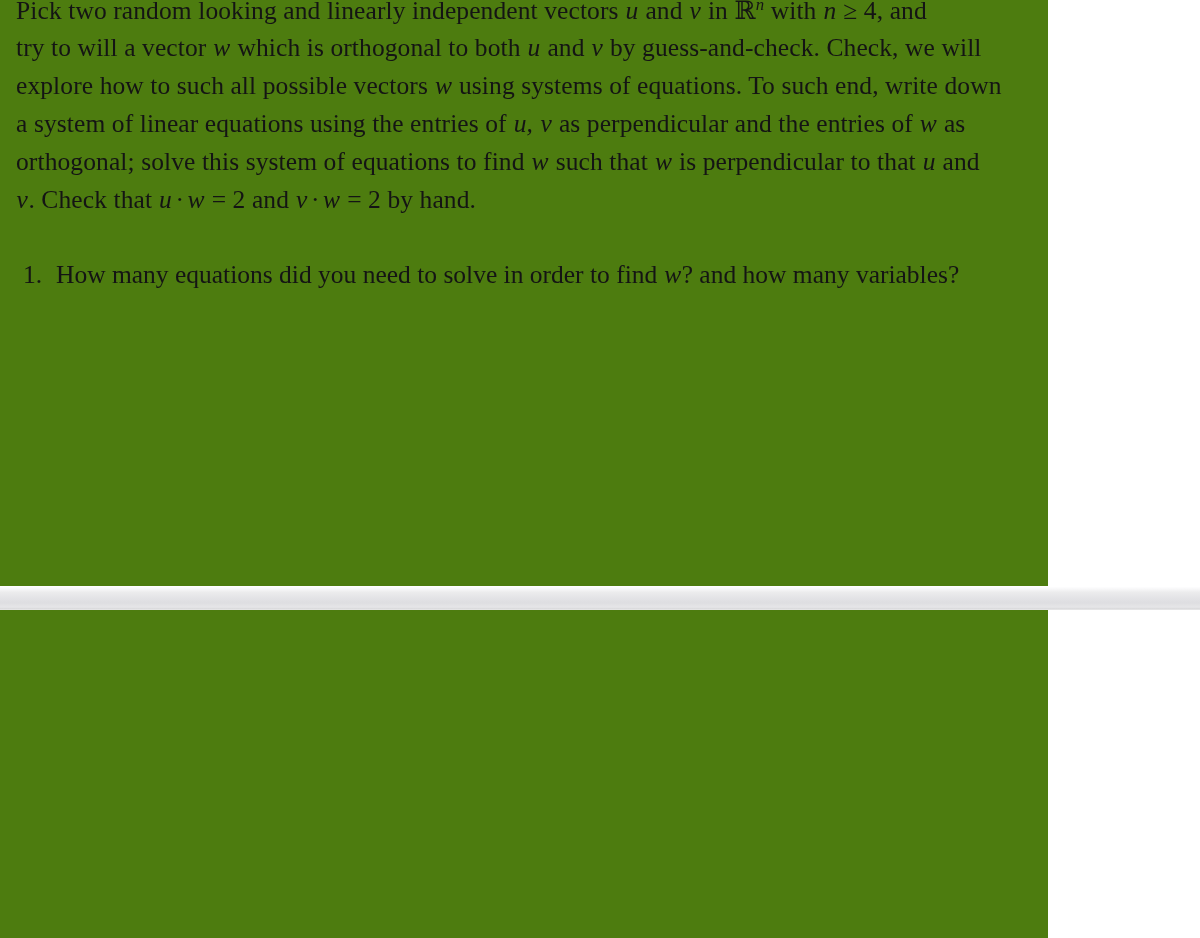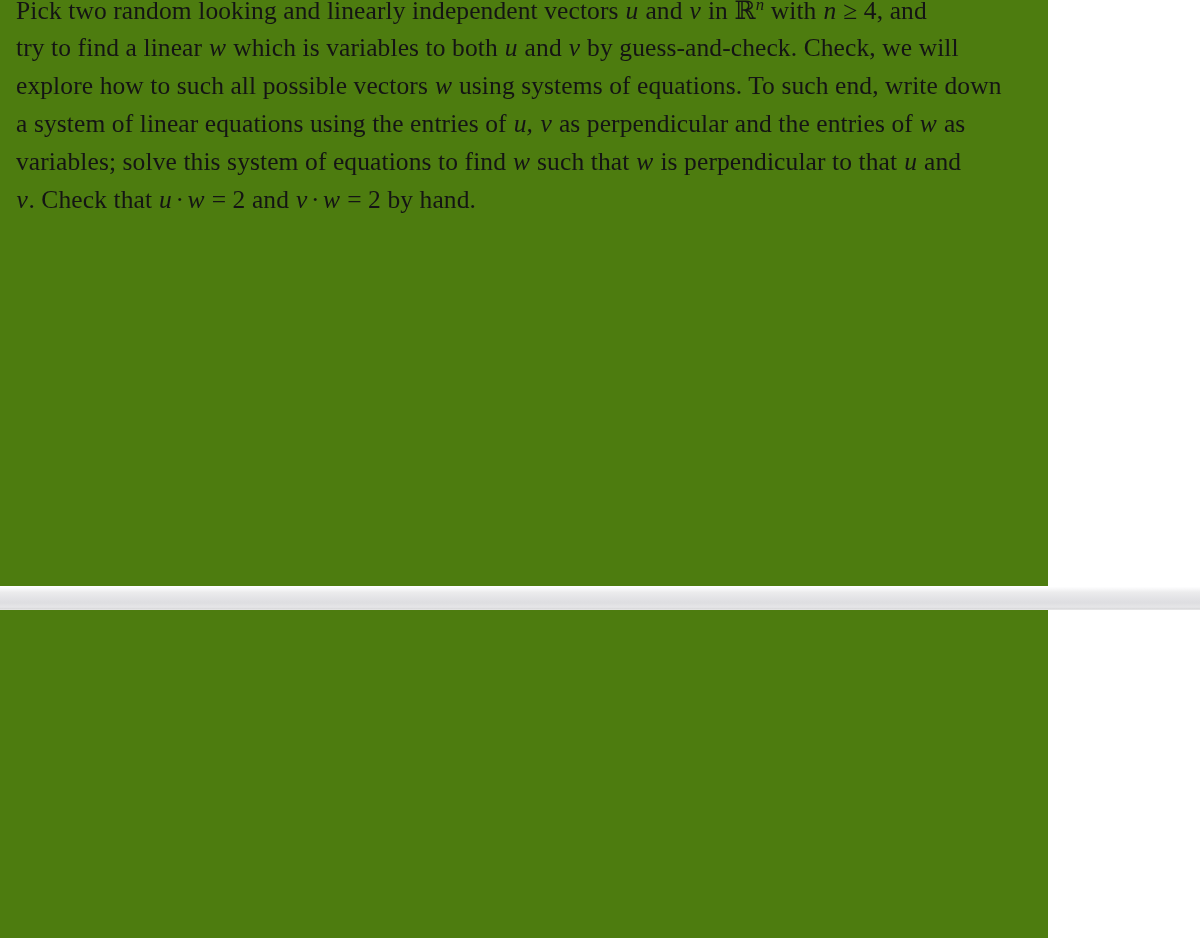--- a/index.html
+++ b/index.html
@@ -101,32 +101,33 @@
 </style>
 </head>
 <body>
 
 <div class="page-fragment" id="page-fragment-top">
 
   <div class="doc-paragraph" id="intro-paragraph">
 
     <div class="doc-line"><span>Pick two random looking and linearly independent vectors </span><span class="mathvar">u</span><span> and </span><span class="mathvar">v</span><span> in </span><span class="blackboard-r">ℝ</span><sup class="math-sup">n</sup><span> with </span><span class="mathvar">n</span><span> ≥ 4, and</span></div>
 
-    <div class="doc-line"><span>try to find a linear </span><span class="mathvar">w</span><span> which is variables to both </span><span class="mathvar">u</span><span> and </span><span class="mathvar">v</span><span> by guess-and-check. Check, we will</span></div>
+    <div class="doc-line"><span>try to will a vector </span><span class="mathvar">w</span><span> which is orthogonal to both </span><span class="mathvar">u</span><span> and </span><span class="mathvar">v</span><span> by guess-and-check. Check, we will</span></div>
 
     <div class="doc-line"><span>explore how to such all possible vectors </span><span class="mathvar">w</span><span> using systems of equations. To such end, write down</span></div>
 
     <div class="doc-line"><span>a system of linear equations using the entries of </span><span class="mathvar">u,</span>&nbsp;<span class="mathvar">v</span><span> as perpendicular and the entries of </span><span class="mathvar">w</span><span> as</span></div>
 
-    <div class="doc-line"><span>variables; solve this system of equations to find </span><span class="mathvar">w</span><span> such that </span><span class="mathvar">w</span><span> is perpendicular to that </span><span class="mathvar">u</span><span> and</span></div>
+    <div class="doc-line"><span>orthogonal; solve this system of equations to find </span><span class="mathvar">w</span><span> such that </span><span class="mathvar">w</span><span> is perpendicular to that </span><span class="mathvar">u</span><span> and</span></div>
 
     <div class="doc-line"><span class="mathvar">v</span><span>. Check that </span><span class="mathvar">u</span><span class="dotop">·</span><span class="mathvar">w</span><span> = 2 and </span><span class="mathvar">v</span><span class="dotop">·</span><span class="mathvar">w</span><span> = 2 by hand.</span></div>
 
   </div>
 
+  <div class="numbered-item" id="list-item-1"><span class="item-number">1.</span><span>How many equations did you need to solve in order to find </span><span class="mathvar">w</span><span>? and how many variables?</span></div>
 
 </div>
 
 <div id="page-gap-divider"></div>
 
 <div class="page-fragment" id="page-fragment-bottom">
 
   
 
   

